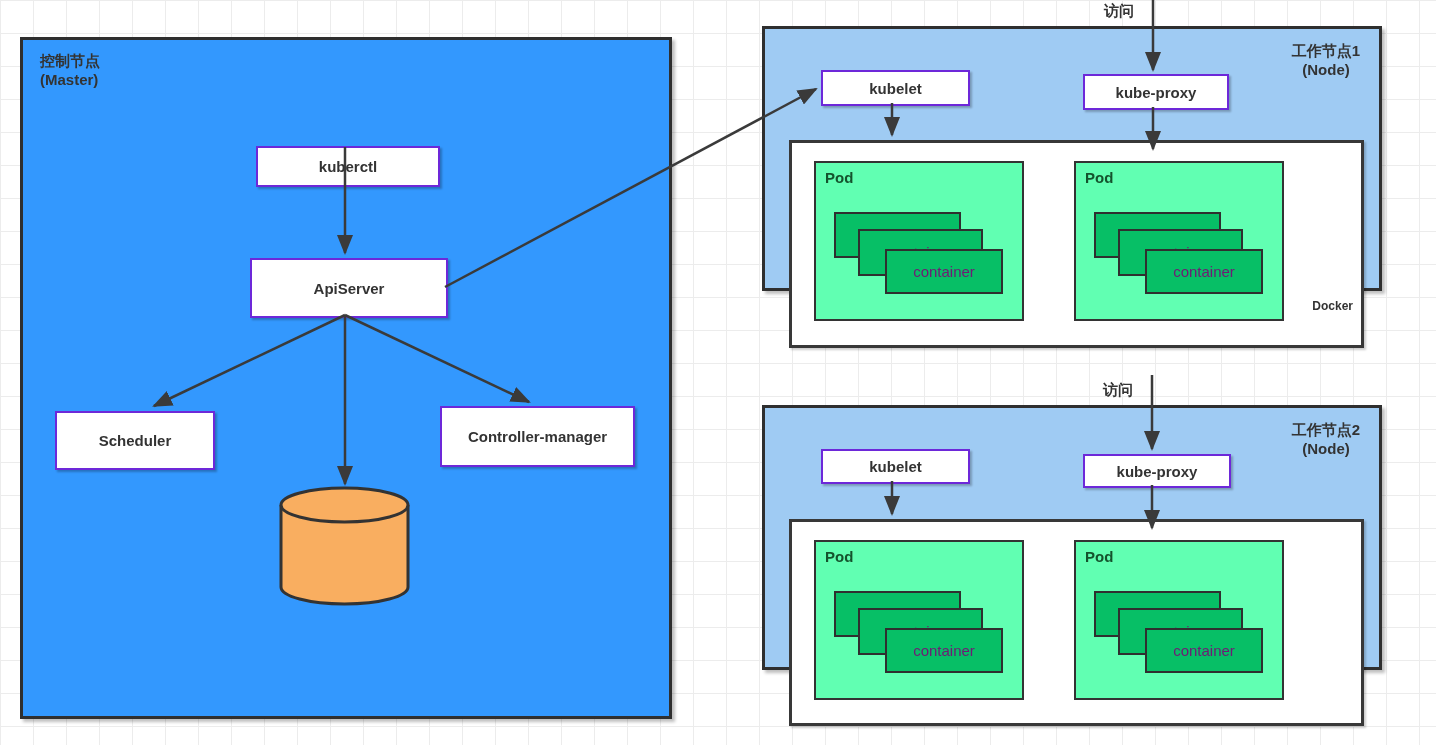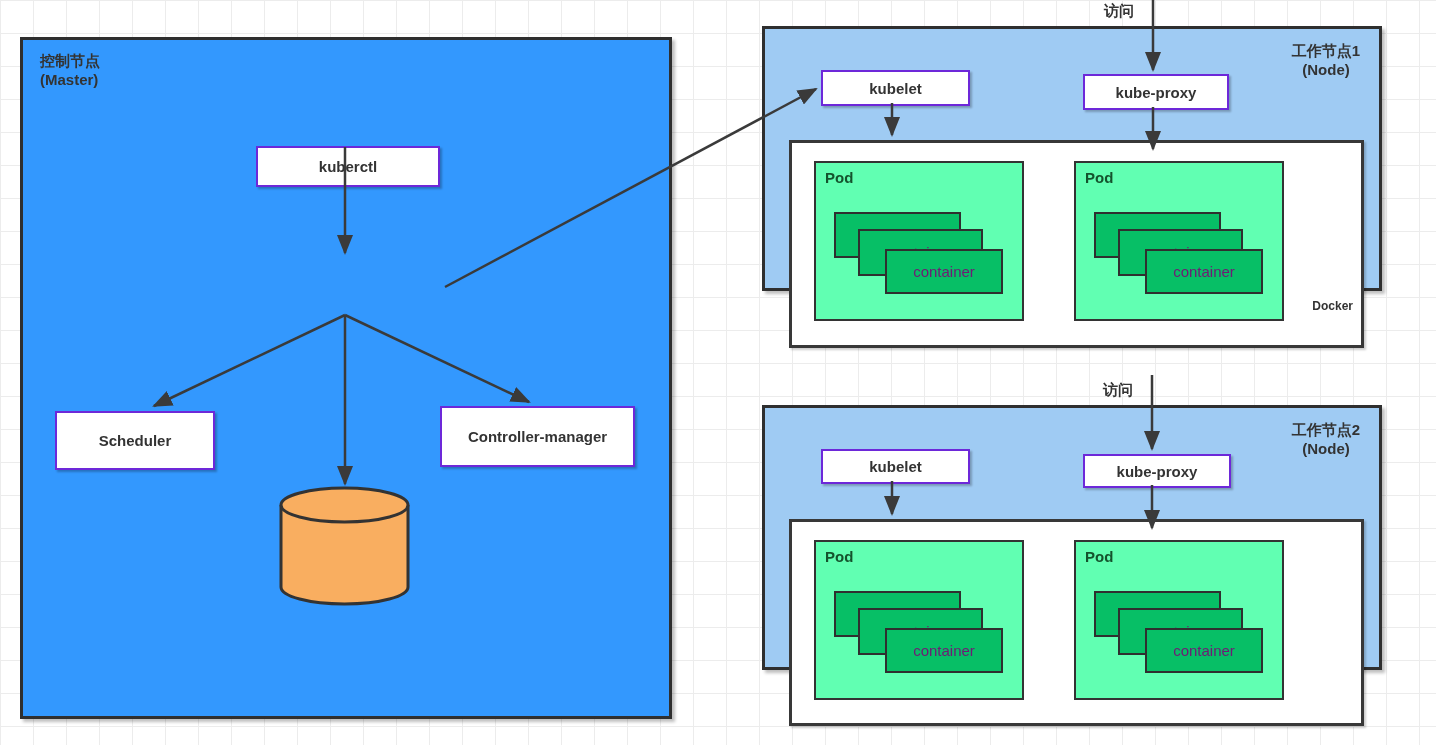--- a/index.html
+++ b/index.html
@@ -49,20 +49,23 @@
 
 <div id="canvas">
 
   <div id="master" class="big-box">
     <div class="title" style="left:17px;top:11px;">
       <div>控制节点</div>
       <div>(Master)</div>
     </div>
     <div class="wbox" style="left:233px;top:106px;width:184px;height:41px;">
       <span>kuberctl</span>
+    </div>
+    <div class="wbox" style="left:227px;top:218px;width:198px;height:60px;">
+      <span>ApiServer</span>
     </div>
     <div class="wbox" style="left:32px;top:371px;width:160px;height:59px;">
       <span>Scheduler</span>
     </div>
     <div class="wbox" style="left:417px;top:366px;width:195px;height:61px;">
       <span>Controller-manager</span>
     </div>
     <div class="etcd-label">etcd</div>
   </div>
 

